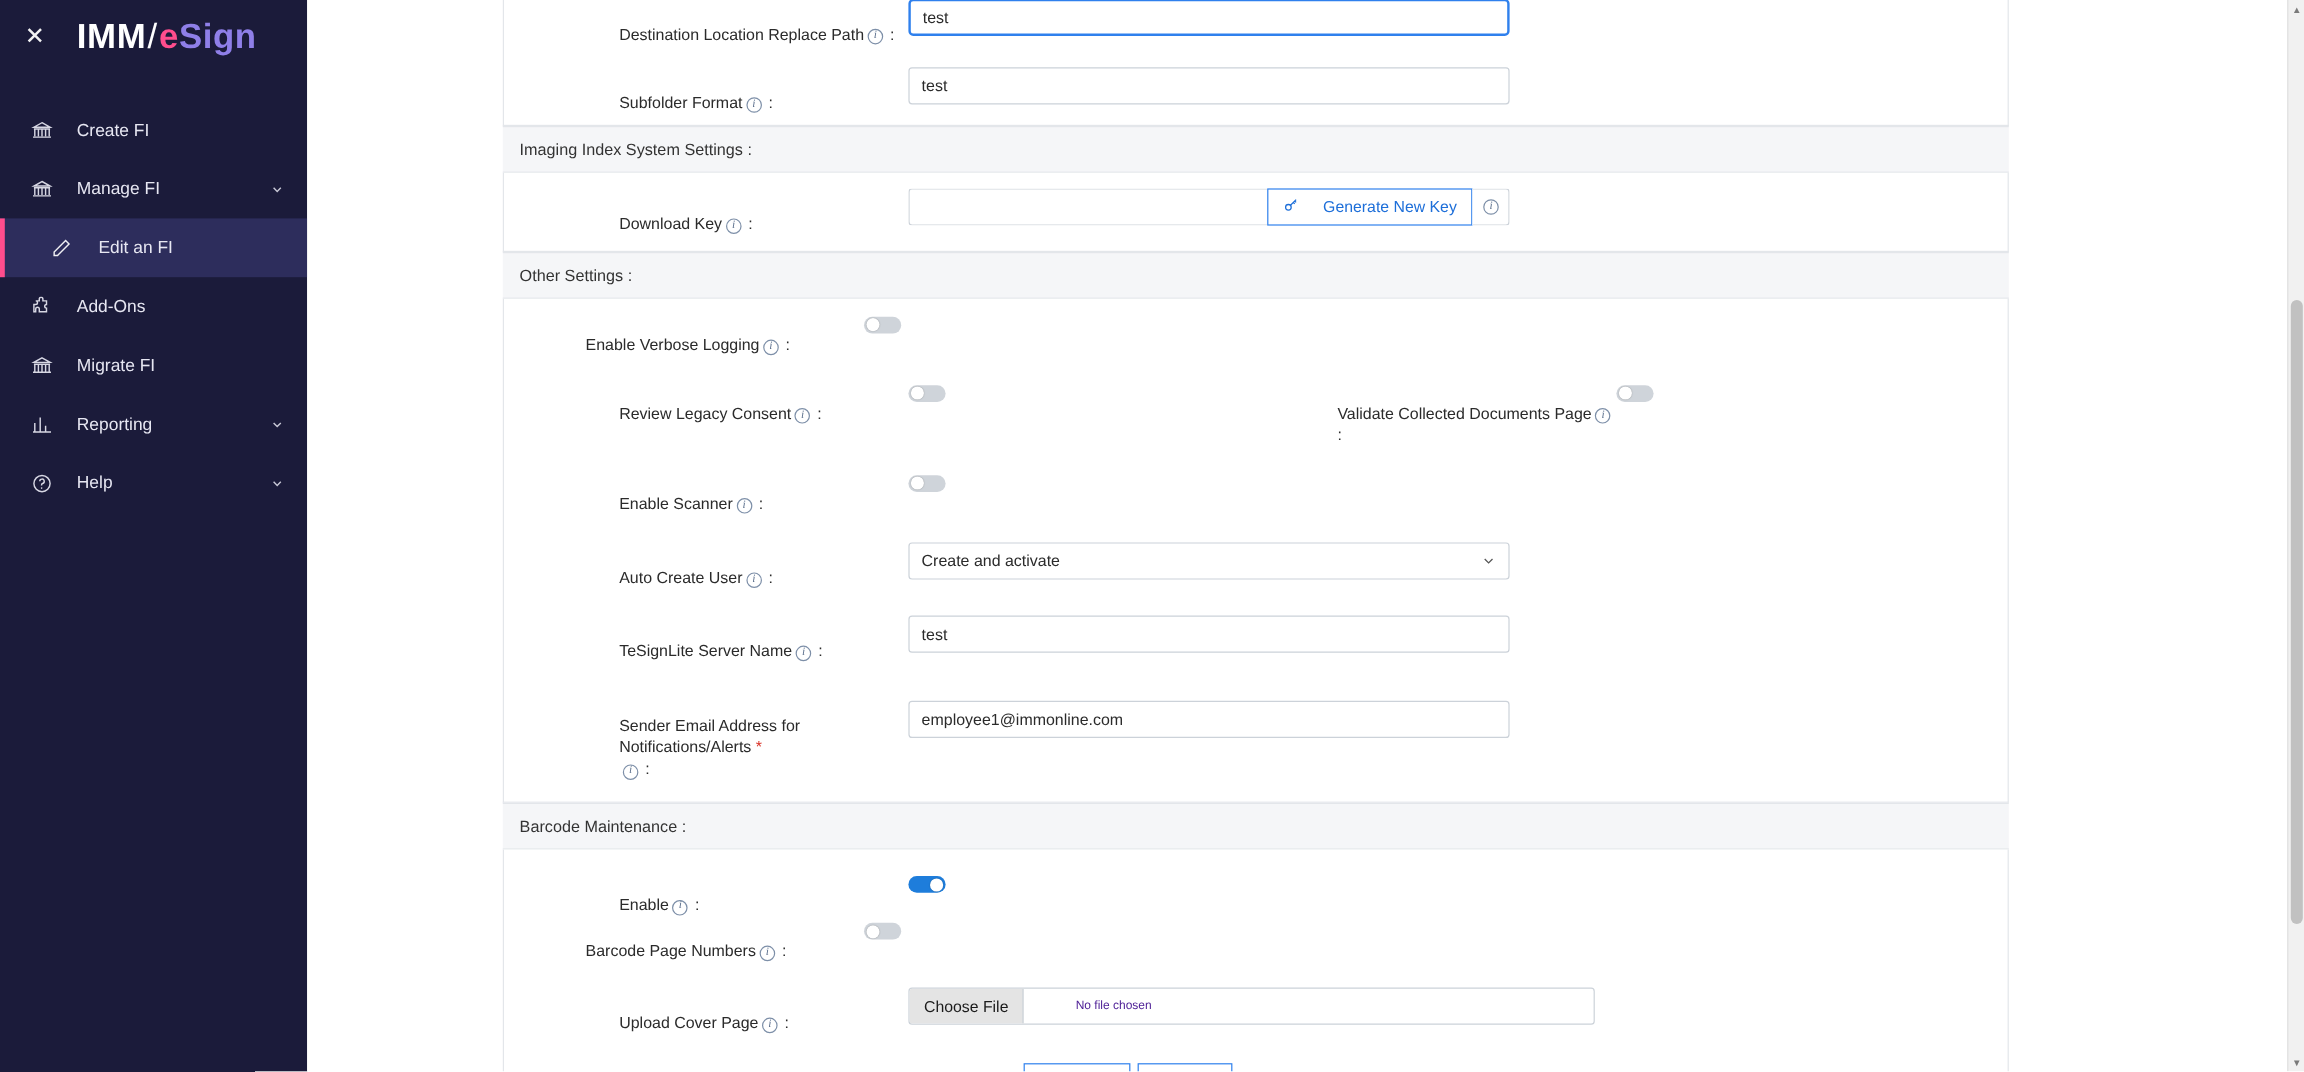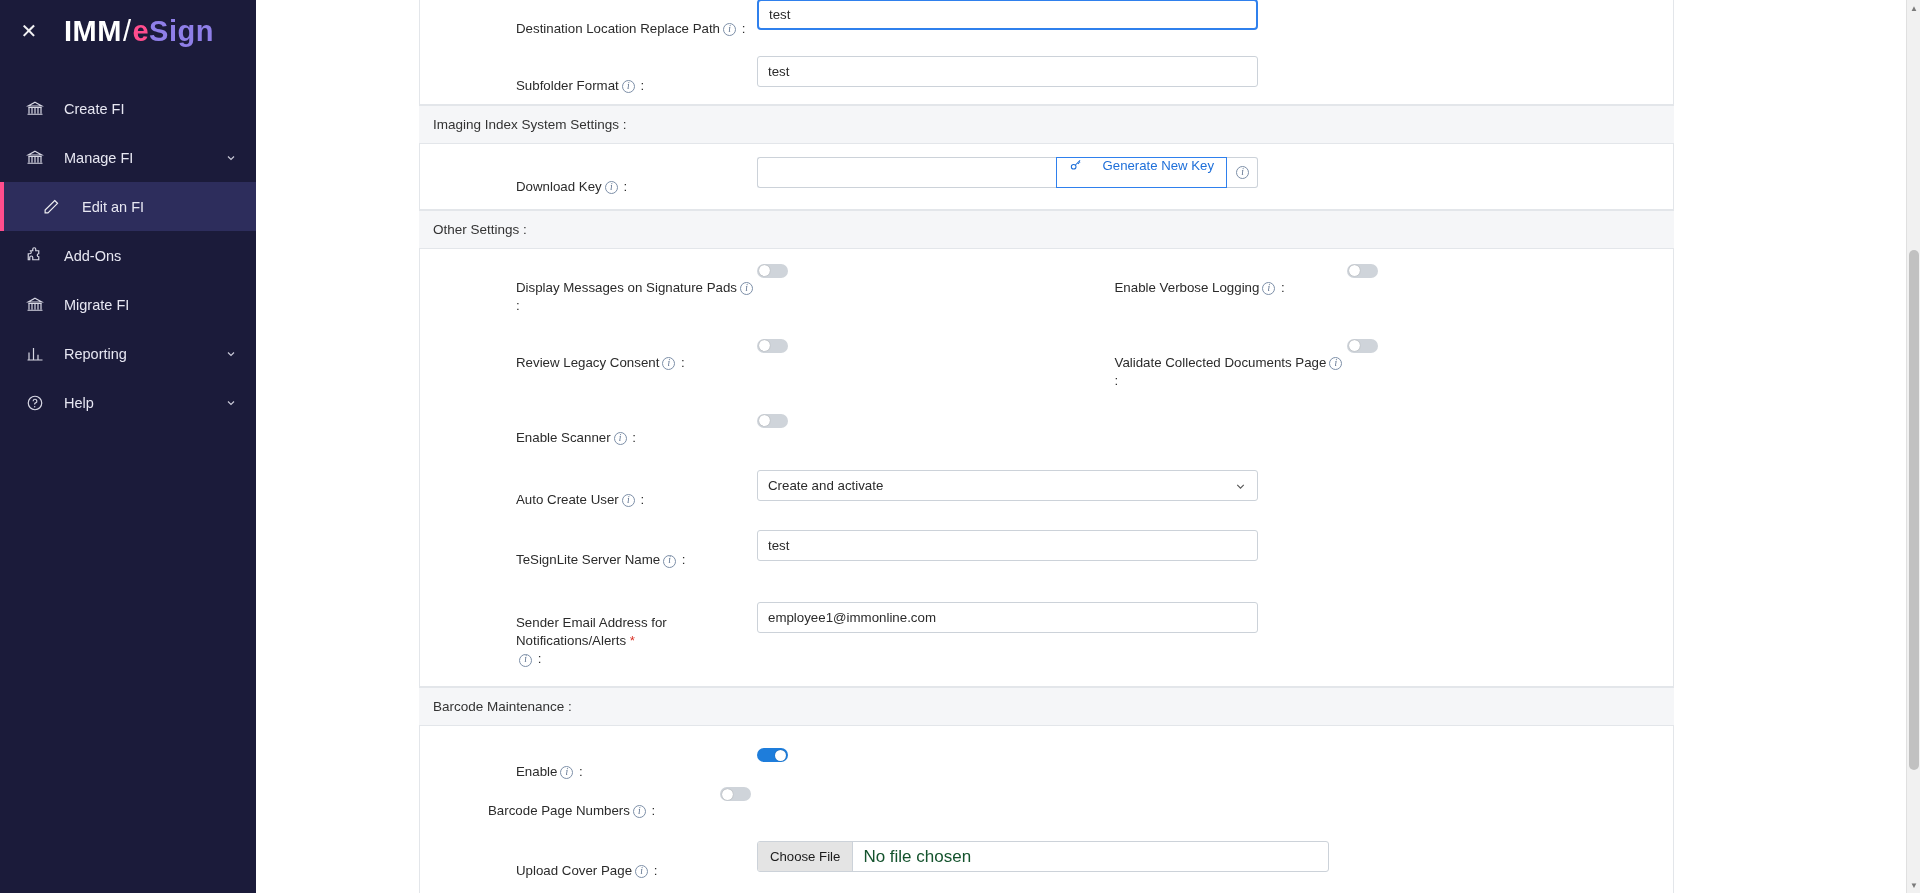--- a/index.html
+++ b/index.html
@@ -184,21 +184,21 @@
     border: 1px solid #ccd2d9;
     border-right: none;
     border-radius: 3px 0 0 3px;
     padding: 4px 10px;
     font-size: 13.3px;
     outline: none;
     font-family: "Liberation Sans", sans-serif;
   }
   .genkey {
     display: flex;
-    align-items: flex-start;
+    align-items: center;
     gap: 20px;
     height: 31px;
     padding: 0 12px;
     border: 1px solid #2f80ed;
     color: #1e6fd9;
     background: #fff;
     font-size: 13.2px;
     cursor: pointer;
     white-space: nowrap;
   }
@@ -270,22 +270,23 @@
     font-size: 13.2px;
     color: #1b1b1b;
     padding: 0 12px;
     display: flex;
     align-items: center;
     cursor: pointer;
   }
   .filename {
     display: flex; align-items: center;
     padding: 0 10px;
-    font-size: 17px;
-    color: #14532d;
+    font-size: 10px;
+    color: #4c1d95;
+    margin-left: 33px;
   }
 
   
   .footer {
     display: flex;
     justify-content: flex-start;
     padding: 20px 0 26px 0;
   }
   .btns {
     margin-left: 433px;
@@ -478,24 +479,20 @@
             </div>
           </div>
         </div>
       </div>
 
       <div class="section-head">Other Settings :</div>
       <div class="panel">
 
         <div class="row">
           <div class="field">
-            <div class="lbl"><span>Display Messages on Signature Pads</span><span class="info">i</span> :</div>
-            <div class="ctl"><div class="toggle"><div class="knob"></div></div></div>
-          </div>
-          <div class="field">
             <div class="lbl" style="width:300px;min-width:300px;padding-left:68px;"><span>Enable Verbose Logging</span><span class="info">i</span> :</div>
             <div class="ctl"><div class="toggle"><div class="knob"></div></div></div>
           </div>
         </div>
 
         <div class="row">
           <div class="field">
             <div class="lbl"><span>Review Legacy Consent</span><span class="info">i</span> :</div>
             <div class="ctl"><div class="toggle"><div class="knob"></div></div></div>
           </div>

